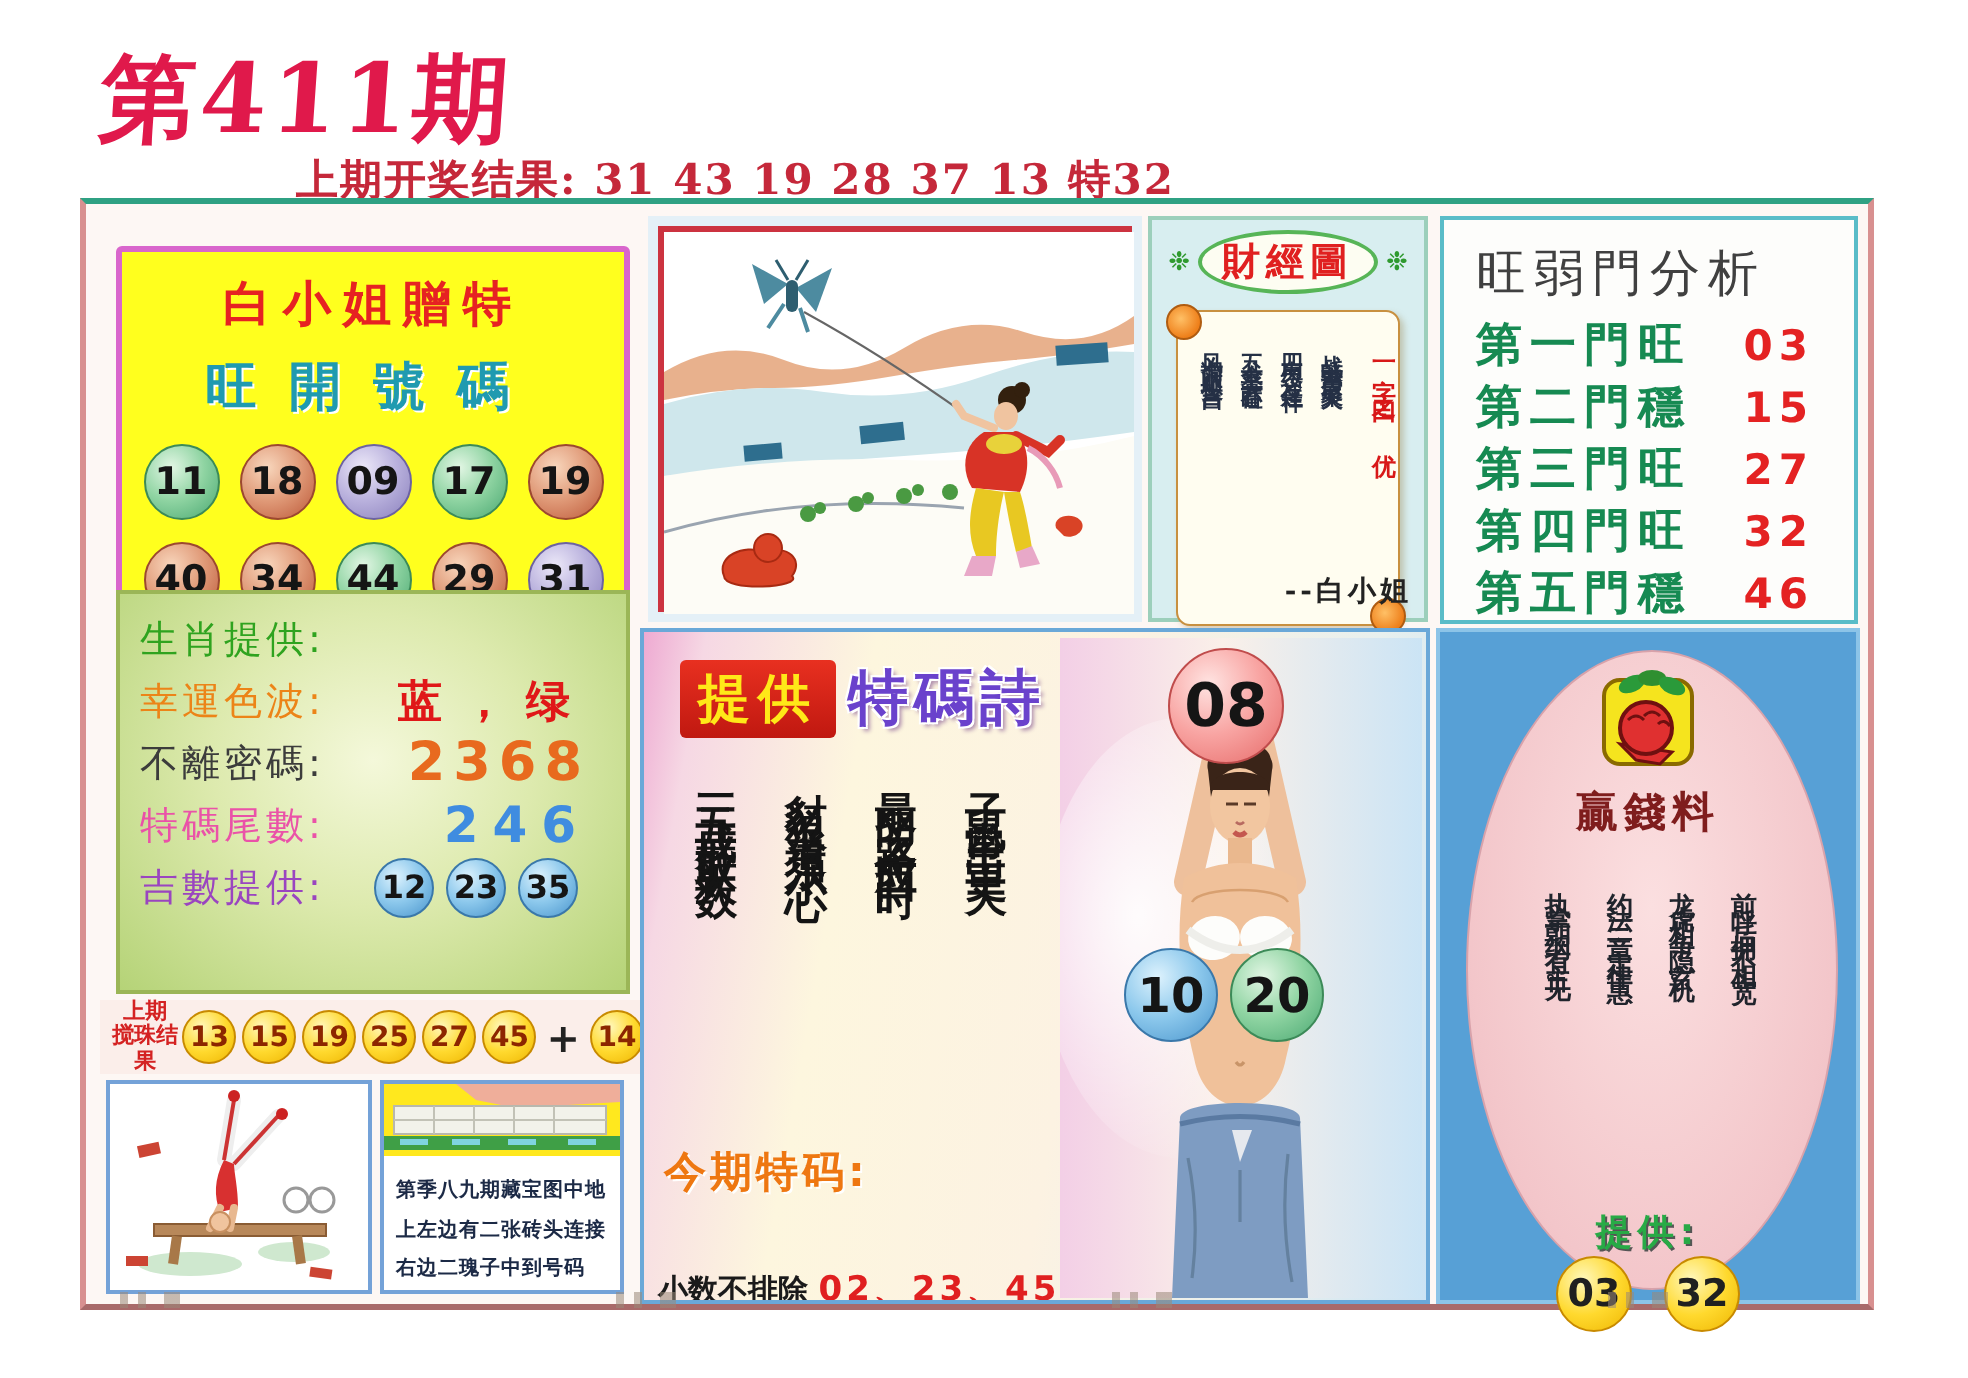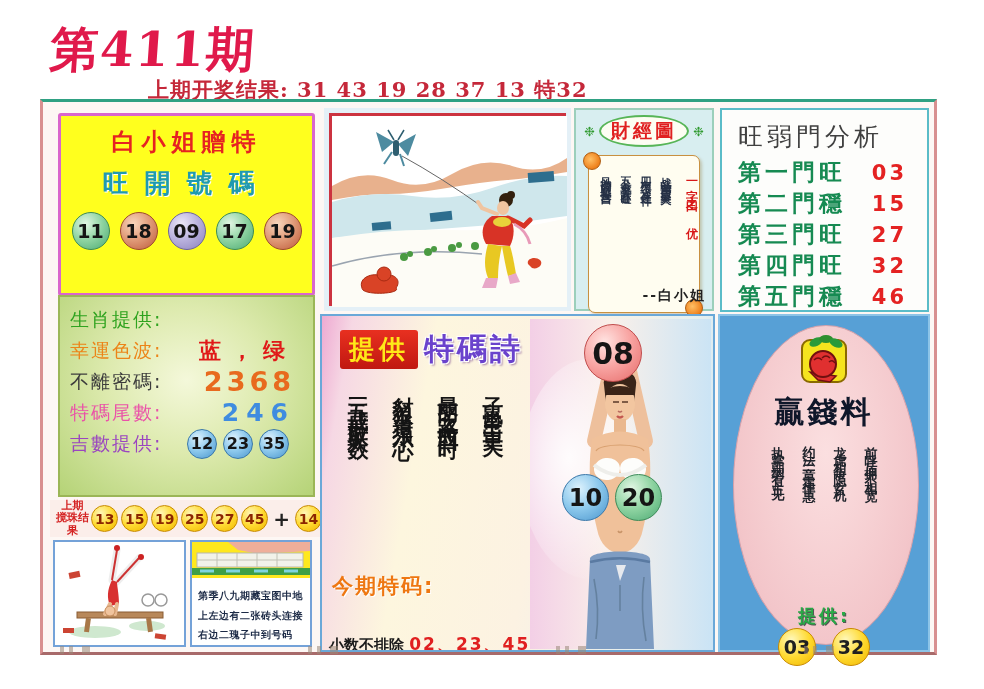--- a/index.html
+++ b/index.html
@@ -9,21 +9,21 @@
 
   
   .issue-title { left:50px; top:18px; font-family:"DejaVu Serif", serif; font-size:48px; font-weight:bold; color:#e0194b; letter-spacing:2px; transform:skewX(-4deg); }
   .last-result { left:148px; top:76px; font-family:"DejaVu Serif", serif; font-size:21px; font-weight:bold; color:#c5283a; border-bottom:2px solid #b02838; padding-bottom:1px; letter-spacing:1px; }
 
   
   .main { left:40px; top:99px; width:897px; height:556px; background:#fdf7f4;
           border:3px solid; border-color:#2fa183 #d89090 #a86a6a #d89090; }
 
   
-  .bx-box { left:15px; top:11px; width:257px; height:183px; background:#ffff1e; border:3px solid #d966cc; border-radius:3px; text-align:center; }
+  .bx-box { left:15px; top:21px; width:257px; height:183px; background:#ffff1e; border:3px solid #d966cc; border-radius:3px; text-align:center; }
   .bx-title { margin-top:10px; font-size:24px; font-weight:bold; color:#e62222; letter-spacing:6px; }
   .bx-sub { margin-top:8px; font-size:26px; font-weight:bold; color:#1f9ab0; letter-spacing:16px; text-shadow:1px 1px 0 #fff; }
   .bx-row { display:flex; justify-content:center; gap:10px; margin-top:11px; }
   .ball { border-radius:50%; display:flex; align-items:center; justify-content:center; font-weight:bold; color:#151515; }
   .b38 { width:38px; height:38px; font-size:19px; }
   .ball.green  { background:radial-gradient(circle at 35% 30%, #e2f6e4, #8fd4a2 48%, #4aa872); border:1px solid #3c8a58; }
   .ball.red    { background:radial-gradient(circle at 35% 30%, #f8d6bc, #e09a78 48%, #bc5838); border:1px solid #9c4830; }
   .ball.purple { background:radial-gradient(circle at 35% 30%, #ecE8f8, #b9b1dd 48%, #8a80bc); border:1px solid #6c62a2; }
   .ball.blue   { background:radial-gradient(circle at 35% 30%, #ddf2fd, #8cc8ec 48%, #4894cc); border:1px solid #3a78aa; }
   .ball.yellow { background:radial-gradient(circle at 35% 30%, #fff8bc, #ffd92e 52%, #eeb500); border:1px solid #c88a00; color:#8c2600; }
@@ -93,21 +93,21 @@
   .wangruo { left:677px; top:6px; width:209px; height:204px; background:#fdfdfb; border:2px solid #5abcc8; padding:10px 0 0 16px; }
   .wr-title { font-size:25px; font-weight:normal; color:#404040; letter-spacing:4px; font-family:"DejaVu Serif",serif; margin-bottom:4px; }
   .wr-row { display:flex; align-items:center; height:31px;gap:12px; }
   .wr-label { font-family:"DejaVu Serif",serif; font-size:23px; font-weight:bold; color:#168a52; letter-spacing:4px; }
   .wr-num { margin-left:auto; margin-right:20px; font-size:21px; font-weight:bold; color:#e42222; letter-spacing:3px; }
 
   .yingqian { left:675px; top:212px; width:212px; height:338px; background:#57a0d6; border:2px solid #8cc4e8; }
   .yq-oval { position:absolute; left:13px; top:9px; width:186px; height:320px; border-radius:50%;
              background:radial-gradient(ellipse at 50% 40%, #fbdfe0 0%, #f3c6ca 70%, #eab8be 100%); border:1px solid #d8a2aa; }
   .yq-icon { position:absolute; left:50%; top:16px; transform:translateX(-50%); }
-  .yq-title { position:absolute; left:0; right:0; top:76px; text-align:center; font-size:30px; font-weight:bold; color:#0f172a; letter-spacing:3px; font-family:"DejaVu Serif",serif; }
+  .yq-title { position:absolute; left:0; right:0; top:76px; text-align:center; font-size:21px; font-weight:bold; color:#7f1d1d; letter-spacing:3px; font-family:"DejaVu Serif",serif; }
   .yq-cols { position:absolute; left:50%; top:120px; transform:translateX(-50%); display:flex; gap:13px; }
   .yq-col { font-size:13px; font-weight:bold; color:#20242c; letter-spacing:7px; height:172px; font-family:"DejaVu Serif",serif; }
   .yq-provide { position:absolute; left:0; right:0; top:288px; text-align:center; font-size:18px; font-weight:bold; color:#28aa46; letter-spacing:3px; text-shadow:1px 1px 0 #555; }
   .yq-balls { position:absolute; left:0; right:0; top:312px; display:flex; justify-content:center; gap:16px; }
   .b38y { width:38px; height:38px; font-size:19px; color:#202020 !important; }
 
   
   .cutrow { left:60px; top:646px; width:860px; height:8px; opacity:.55; overflow:hidden;
             background:repeating-linear-gradient(90deg,#9a8878 0 4px, transparent 4px 9px, #9a8878 9px 13px, transparent 13px 22px, #9a8878 22px 30px, transparent 30px 248px); }
 </style>
@@ -121,20 +121,27 @@
 
   <div class="abs bx-box">
     <div class="bx-title">白小姐贈特</div>
     <div class="bx-sub">旺開號碼</div>
     <div class="bx-row">
       <span class="ball b38 green">11</span>
       <span class="ball b38 red">18</span>
       <span class="ball b38 purple">09</span>
       <span class="ball b38 green">17</span>
       <span class="ball b38 red">19</span>
+    </div>
+    <div class="bx-row">
+      <span class="ball b38 red">40</span>
+      <span class="ball b38 red">34</span>
+      <span class="ball b38 green">44</span>
+      <span class="ball b38 red">29</span>
+      <span class="ball b38 purple">31</span>
     </div>
   </div>
 
   <div class="abs tips">
     <div class="tip-row">
       <span class="tip-label lc0">生肖提供:</span>
       <span class="tip-val"></span>
     </div>
     <div class="tip-row">
       <span class="tip-label lc1">幸運色波:</span>

